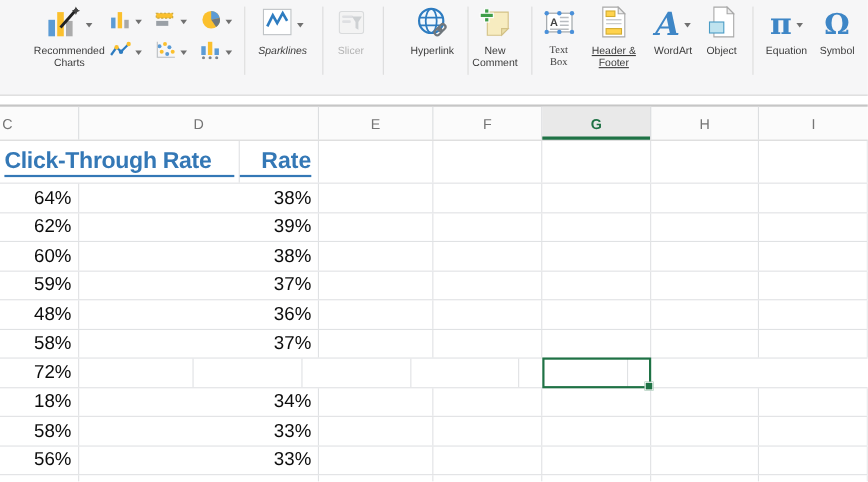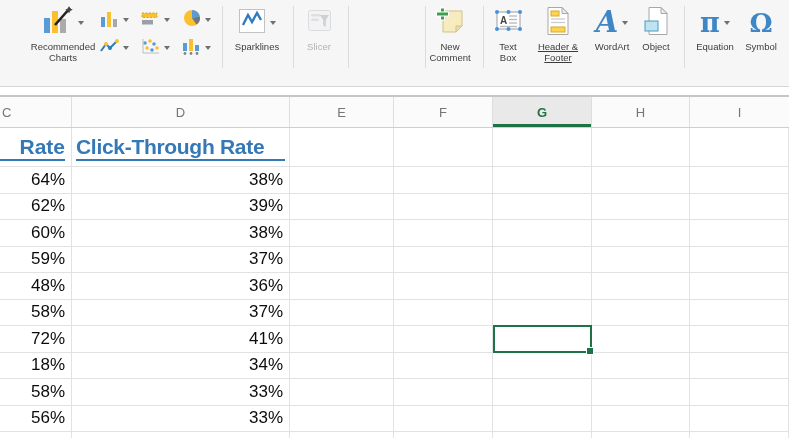--- a/index.html
+++ b/index.html
@@ -136,21 +136,21 @@
               <circle cx="9" cy="15.5" r="1.4" fill="#7d858c"></circle>
               <circle cx="15" cy="15.5" r="1.4" fill="#7d858c"></circle>
             </svg></span>
           <i class="dd"></i>
         </div>
       </div>
     </div>
 
     <div class="divider" style="left:222px;"></div>
 
-    <div class="tb-btn" style="left:224px;width:66px;">
+    <div class="tb-btn" style="left:224px;width:66px;font-style:italic;">
       <div class="tb-ico-row">
         <span>
           <svg width="28" height="26" viewBox="0 0 28 26">
             <rect x="1.5" y="1.5" width="25" height="23" fill="#fff" stroke="#bfc3c6"></rect>
             <polyline points="5,17 10,7 14,14 19,5 23,12" fill="none" stroke="#2e7cc0" stroke-width="2.4"></polyline>
           </svg></span>
         <i class="dd"></i>
       </div>
       <div class="tb-label">Sparklines</div>
     </div>
@@ -165,20 +165,36 @@
             <rect x="4" y="5" width="10" height="2.4" rx="1.2" fill="#cbced1"></rect>
             <rect x="4" y="9.5" width="8" height="2.4" rx="1.2" fill="#cbced1"></rect>
             <path d="M13 6 L22 6 L18.8 11 L18.8 18 L16.2 16.5 L16.2 11 Z" fill="#aeb3b7"></path>
           </svg></span>
       </div>
       <div class="tb-label dis">Slicer</div>
     </div>
 
     <div class="divider" style="left:348px;"></div>
 
+    <div class="tb-btn" style="left:362px;width:62px;">
+      <div class="tb-ico-row">
+        <span>
+          <svg width="31" height="30" viewBox="0 0 31 30">
+            <circle cx="14" cy="14" r="11" fill="#f2f8fd" stroke="#2e7cc0" stroke-width="2"></circle>
+            <ellipse cx="14" cy="14" rx="5" ry="11" fill="none" stroke="#2e7cc0" stroke-width="1.6"></ellipse>
+            <line x1="3" y1="11" x2="25" y2="11" stroke="#2e7cc0" stroke-width="1.6"></line>
+            <line x1="3" y1="18" x2="25" y2="18" stroke="#2e7cc0" stroke-width="1.6"></line>
+            <g transform="rotate(-45 22 22)">
+              <rect x="16" y="19.5" width="7" height="5" rx="2.4" fill="none" stroke="#6f767c" stroke-width="2"></rect>
+              <rect x="21" y="19.5" width="7" height="5" rx="2.4" fill="none" stroke="#6f767c" stroke-width="2"></rect>
+            </g>
+          </svg></span>
+      </div>
+      <div class="tb-label">Hyperlink</div>
+    </div>
 
     <div class="divider" style="left:425px;"></div>
 
     <div class="tb-btn" style="left:421px;width:58px;">
       <div class="tb-ico-row">
         <span>
           <svg width="30" height="27" viewBox="0 0 30 27">
             <path d="M8 4 h19 v15 l-6 6 H8 Z" fill="#f7ecc0" stroke="#d3c186"></path>
             <path d="M27 19 l-6 6 v-6 Z" fill="#eadfa9" stroke="#d3c186"></path>
             <g>
@@ -205,21 +221,21 @@
             <g fill="#4a90d9">
               <circle cx="4" cy="5" r="2"></circle>
                 <circle cx="15.5" cy="5" r="2"></circle>
                 <circle cx="27" cy="5" r="2"></circle>
               <circle cx="4" cy="22" r="2"></circle>
                 <circle cx="15.5" cy="22" r="2"></circle>
                 <circle cx="27" cy="22" r="2"></circle>
             </g>
           </svg></span>
       </div>
-      <div class="tb-label" style="max-width:32px;">Text Box</div>
+      <div class="tb-label" style="max-width:32px;font-family:Liberation Serif, serif;">Text Box</div>
     </div>
 
     <div class="tb-btn" style="left:529px;width:58px;">
       <div class="tb-ico-row">
         <span>
           <svg width="26" height="30" viewBox="0 0 26 30">
             <path d="M3 1.5 h14 l6 6 v21 H3 Z" fill="#fff" stroke="#a8a8a8"></path>
             <path d="M17 1.5 l6 6 h-6 Z" fill="#ededed" stroke="#a8a8a8"></path>
             <rect x="6" y="5" width="8" height="5" fill="#ffd34d" stroke="#d4ac2e"></rect>
             <rect x="6" y="21" width="14" height="5" fill="#ffd34d" stroke="#d4ac2e"></rect>
@@ -288,26 +304,26 @@
         <span>H</span>
       </div>
     <div class="ch cI">
         <span>I</span>
       </div>
   </div>
 
   <div class="sheet">
 
     <div class="row hdr">
+      <div class="cell cD hc">
+        <span class="hlink lf">Click-Through Rate</span>
+      </div>
       <div class="cell cC hc">
         <span class="hlink rt">Rate</span>
       </div>
-      <div class="cell cD hc">
-        <span class="hlink lf">Click-Through Rate</span>
-      </div>
       <div class="cell cE"></div>
       <div class="cell cF"></div>
       <div class="cell cG"></div>
       <div class="cell cH"></div>
       <div class="cell cI"></div>
     </div>
 
     <div class="row">
       <div class="cell cC num">64%</div>
       <div class="cell cD num">38%</div>
@@ -357,21 +373,20 @@
       <div class="cell cC num">58%</div>
       <div class="cell cD num">37%</div>
       <div class="cell cE"></div>
         <div class="cell cF"></div>
       <div class="cell cG"></div>
         <div class="cell cH"></div>
       <div class="cell cI"></div>
     </div>
     <div class="row">
       <div class="cell cC num">72%</div>
-      <div class="cell cD num">41%</div>
       <div class="cell cE"></div>
         <div class="cell cF"></div>
       <div class="cell cG"></div>
         <div class="cell cH"></div>
       <div class="cell cI"></div>
     </div>
     <div class="row">
       <div class="cell cC num">18%</div>
       <div class="cell cD num">34%</div>
       <div class="cell cE"></div>

